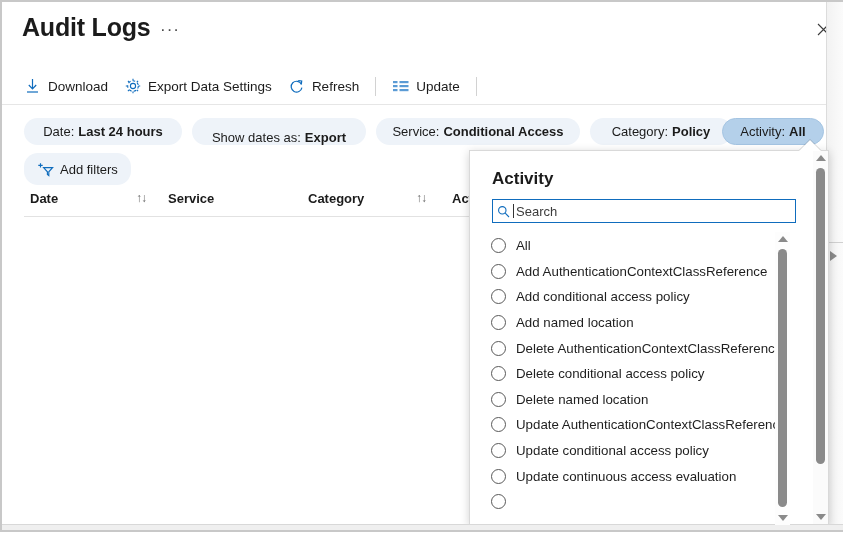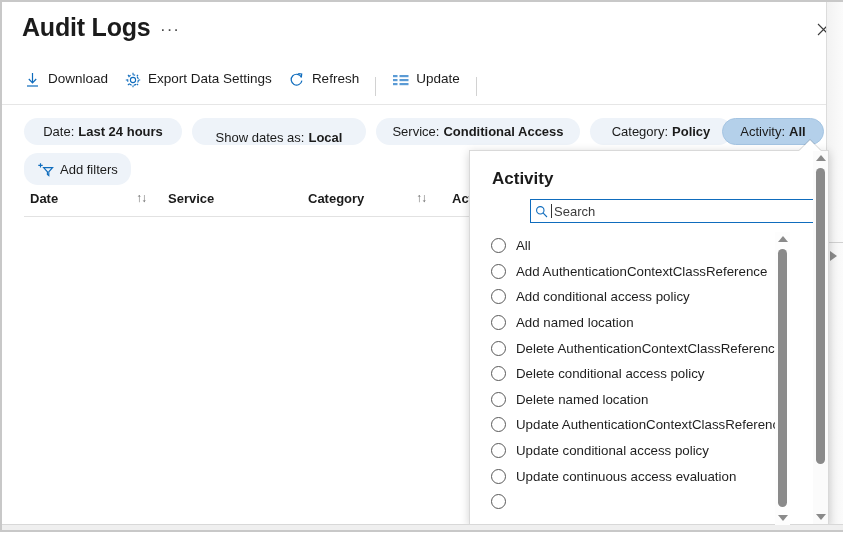--- a/index.html
+++ b/index.html
@@ -60,20 +60,21 @@
     left: 0; top: 66px;
     width: 843px; height: 37px;
     display: flex;
     align-items: center;
     padding-left: 22px;
     box-sizing: border-box;
     border-bottom: 1px solid #e6e6e6;
   }
   .cmd-item {
     display: flex;
+    align-items: center;
     height: 30px;
     margin-right: 16px;
     cursor: pointer;
     white-space: nowrap;
   }
   .cmd-icon {
     width: 17px; height: 17px;
     margin-right: 7px;
     display: flex; align-items: center; justify-content: center;
     flex: none;
@@ -218,21 +219,20 @@
   .dd-search {
     position: absolute;
     left: 22px; top: 48px;
     width: 304px; height: 24px;
     border: 1.5px solid #0f6cbd;
     box-sizing: border-box;
     display: flex;
     align-items: center;
     background: #fff;
     cursor: text;
-    margin-left: 38px;
   }
   .dd-search .mag {
     width: 20px;
     display: flex; align-items: center; justify-content: center;
     flex: none;
   }
   .dd-search .caret-bar {
     width: 1px; height: 14px; background: #333; flex: none;
   }
   .dd-search input {
@@ -411,21 +411,21 @@
 
   <div class="pill-row">
     <div class="pill" style="left:0px;width:158px;">
       <span>Date</span>
       <span> : </span>
       <b>Last 24 hours</b>
     </div>
     <div class="pill" style="left:168px;width:174px;align-items:flex-end;">
       <span>Show dates as</span>
       <span> : </span>
-      <b>Local</b>
+      <b>Export</b>
     </div>
     <div class="pill" style="left:352px;width:204px;">
       <span>Service</span>
       <span> : </span>
       <b>Conditional Access</b>
     </div>
     <div class="pill" style="left:566px;width:142px;">
       <span>Category</span>
       <span> : </span>
       <b>Policy</b>

